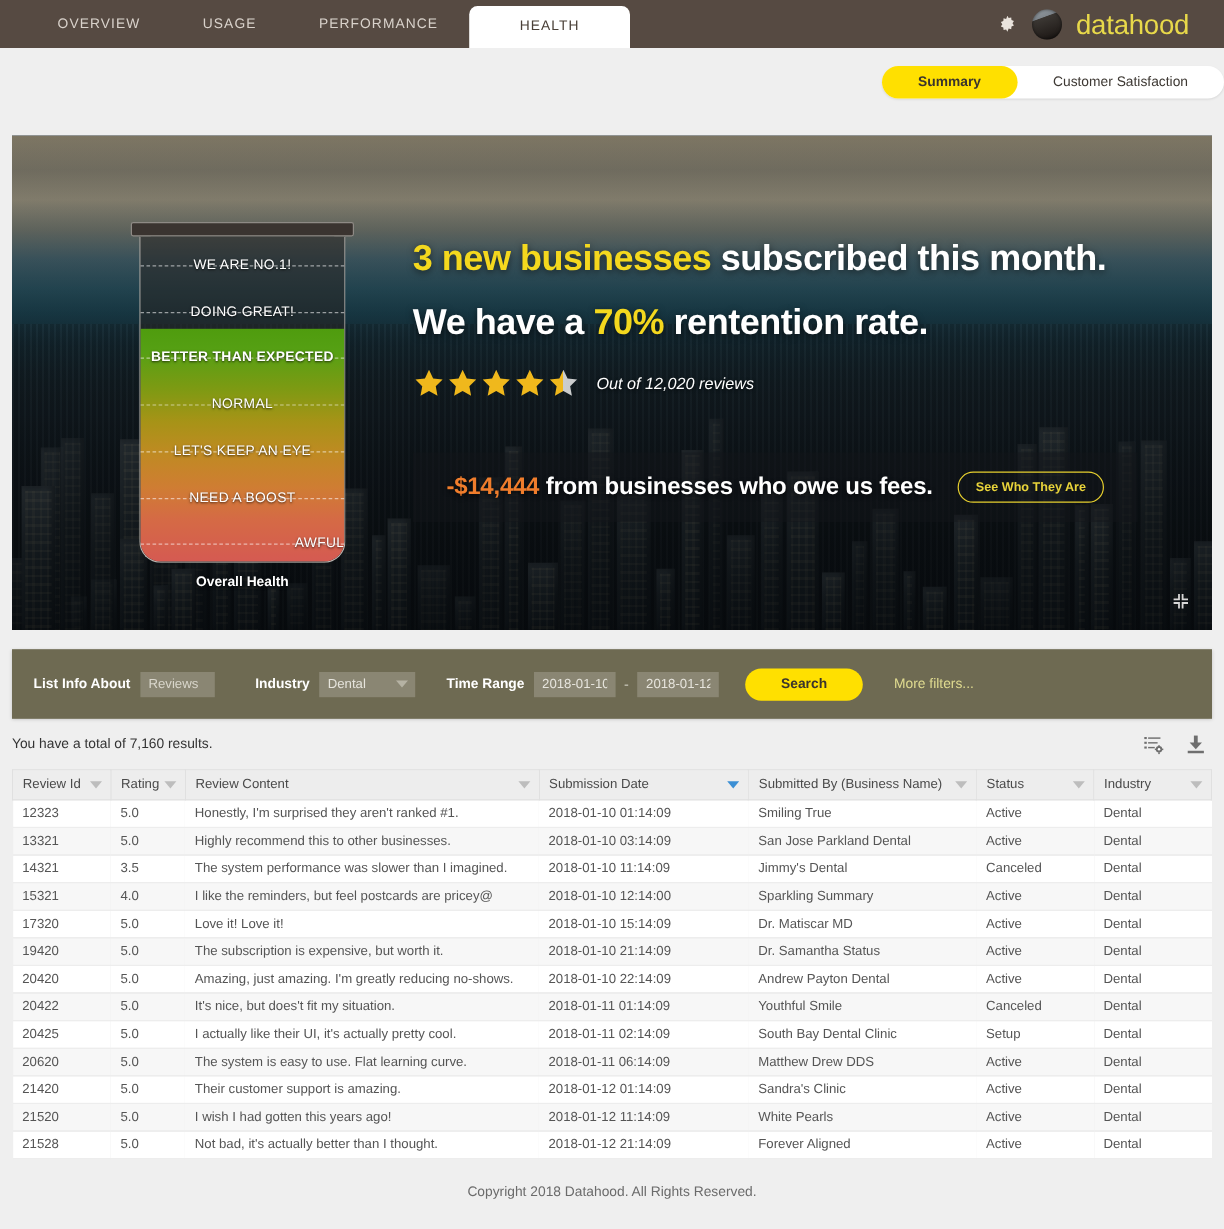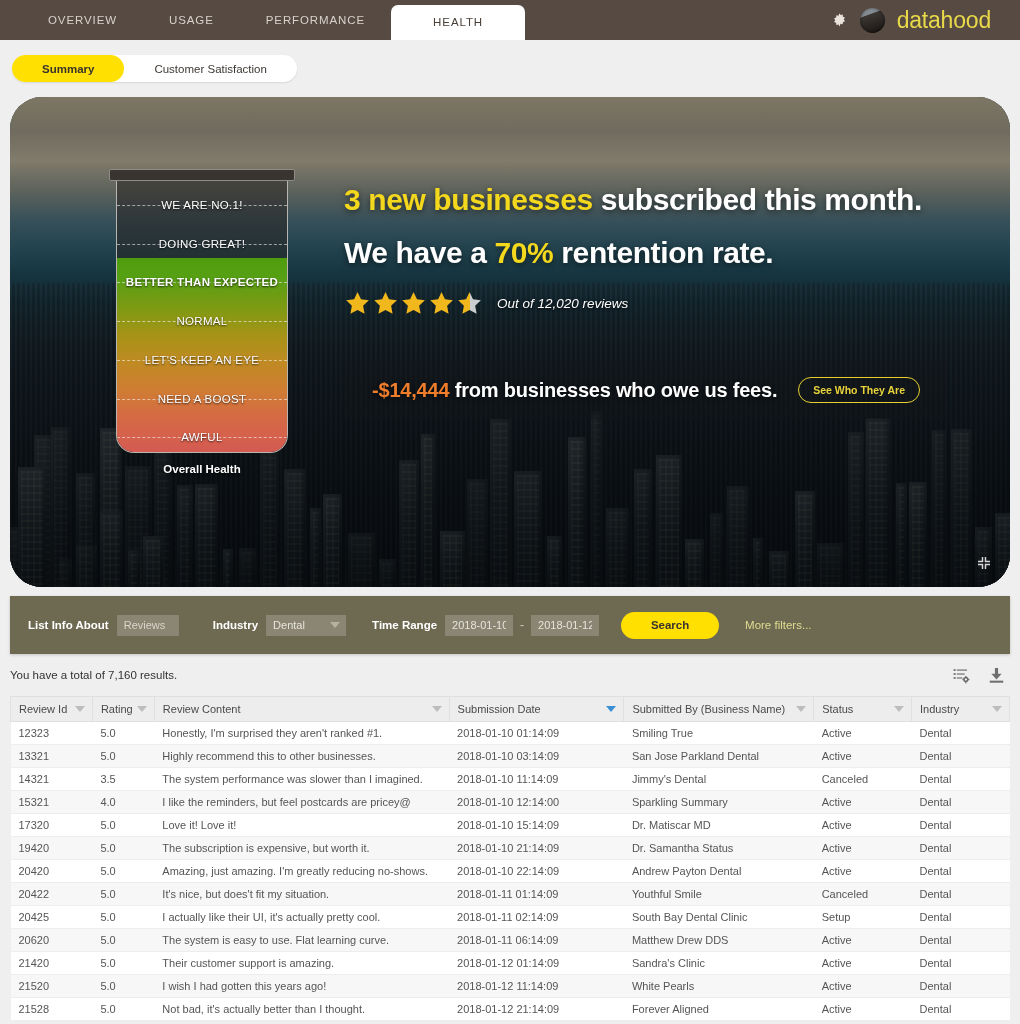--- a/index.html
+++ b/index.html
@@ -61,20 +61,21 @@
     font-weight: 400;
   }
 
   
   .subtabbar {
     height: 57px;
     background: #efefef;
     display: flex;
     align-items: center;
     padding-left: 12px;
+    justify-content: flex-end;
   }
   .pill-group {
     display: flex;
     background: #ffffff;
     border-radius: 16px;
     height: 27px;
     box-shadow: 0 1px 2px rgba(0,0,0,.10);
   }
   .pill {
     display: flex; align-items: center; justify-content: center;
@@ -84,25 +85,24 @@
     border-radius: 16px;
     cursor: pointer;
     height: 27px;
     white-space: nowrap;
   }
   .pill.active { background: #ffe000; font-weight: 700; color: #3a342d; }
 
   
   .hero {
     position: relative;
-    margin: 0 10px;
-    height: 490px;
+    margin: 16px 10px;
+    height: 412px;
     overflow: hidden;
     background: #13242c;
-    border-radius: 32px;
   }
   .hero-sky {
     position: absolute; inset: 0;
     background:
       linear-gradient(to bottom,
         #9a9078 0%, #8d8775 7%, #a8a089 13%, #7e8378 19%,
         #4c6d78 25%, #2d5c6b 31%, #1d4a59 36%, #16333f 42%,
         #16262e 50%, #141f26 62%, #10181d 78%, #0c1216 100%);
   }
   .hero-city {
@@ -440,21 +440,21 @@
           <div class="tick" style="top: 80.2857%;"></div>
           <div class="tick" style="top: 94.5714%;"></div>
         </div>
       <div class="thermo-labels" id="gauge-labels">
           <div class="tlabel" style="top: 8.85714%;">WE ARE NO.1!</div>
           <div class="tlabel" style="top: 23.1429%;">DOING GREAT!</div>
           <div class="tlabel hi" style="top: 37.4286%;">BETTER THAN EXPECTED</div>
           <div class="tlabel" style="top: 51.7143%;">NORMAL</div>
           <div class="tlabel" style="top: 66%;">LET'S KEEP AN EYE</div>
           <div class="tlabel" style="top: 80.2857%;">NEED A BOOST</div>
-          <div class="tlabel" style="top: 94.5714%;">AWFUL</div>
+          <div class="tlabel" style="top: 94.5714%; text-align: right;">AWFUL</div>
         </div>
     </div>
     <div class="thermo-title">Overall Health</div>
   </div>
 
   <div class="hero-copy">
     <div class="hl1">
       <span class="yel">3 new businesses</span><span> subscribed this month.</span>
     </div>
     <div class="hl2">

